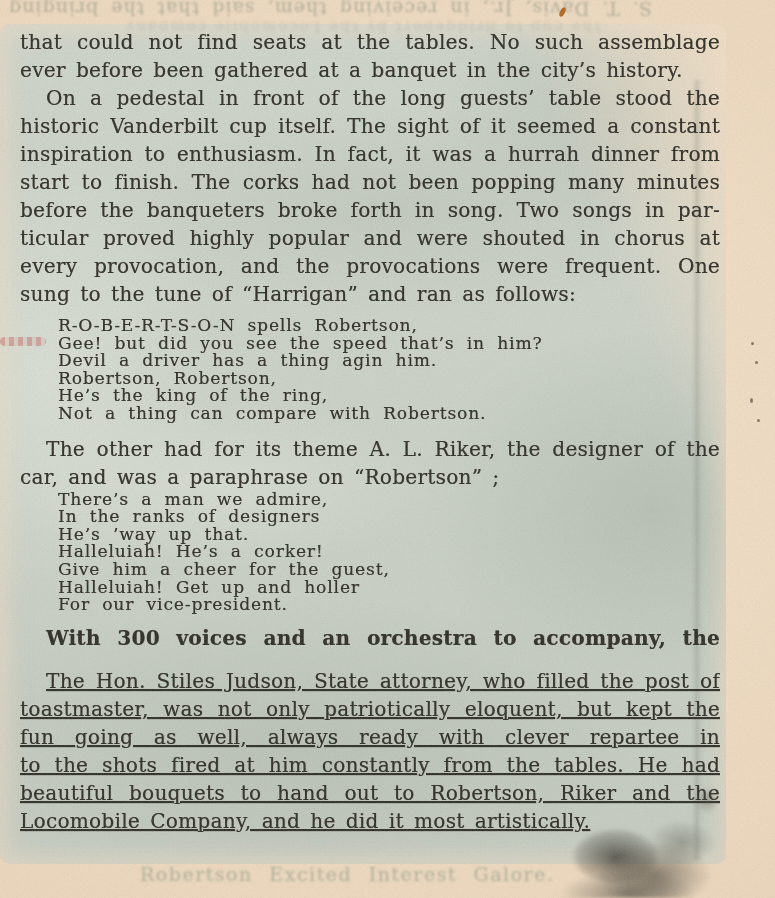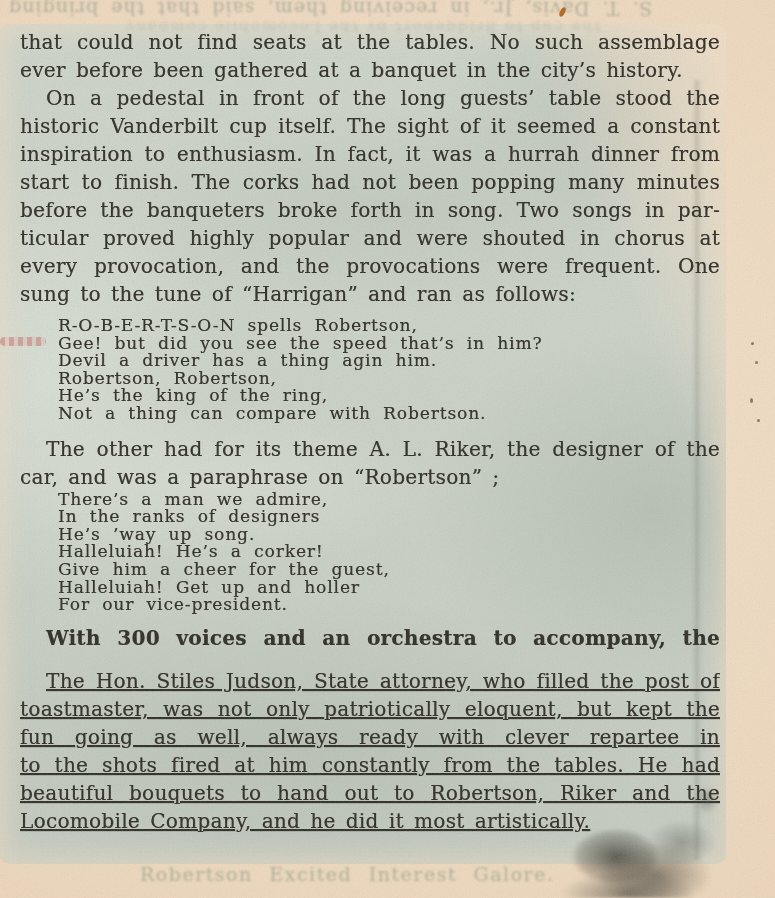--- a/index.html
+++ b/index.html
@@ -132,21 +132,21 @@
   </div>
 
   <div class="p3">
     <div class="bl j ind">The other had for its theme A. L. Riker, the designer of the</div>
     <div class="bl">car, and was a paraphrase on “Robertson” ;</div>
   </div>
 
   <div class="verse v2">
     <div class="vl">There’s a man we admire,</div>
     <div class="vl">In the ranks of designers</div>
-    <div class="vl">He’s ’way up song.</div>
+    <div class="vl">He’s ’way up that.</div>
     <div class="vl">Halleluiah!  He’s a corker!</div>
     <div class="vl">Give him a cheer for the guest,</div>
     <div class="vl">Halleluiah!  Get up and holler</div>
     <div class="vl">For our vice-president.</div>
   </div>
 
   <div class="p4">
     <div class="bl j ind">With 300 voices and an orchestra to accompany, the singing</div>
   </div>
 

